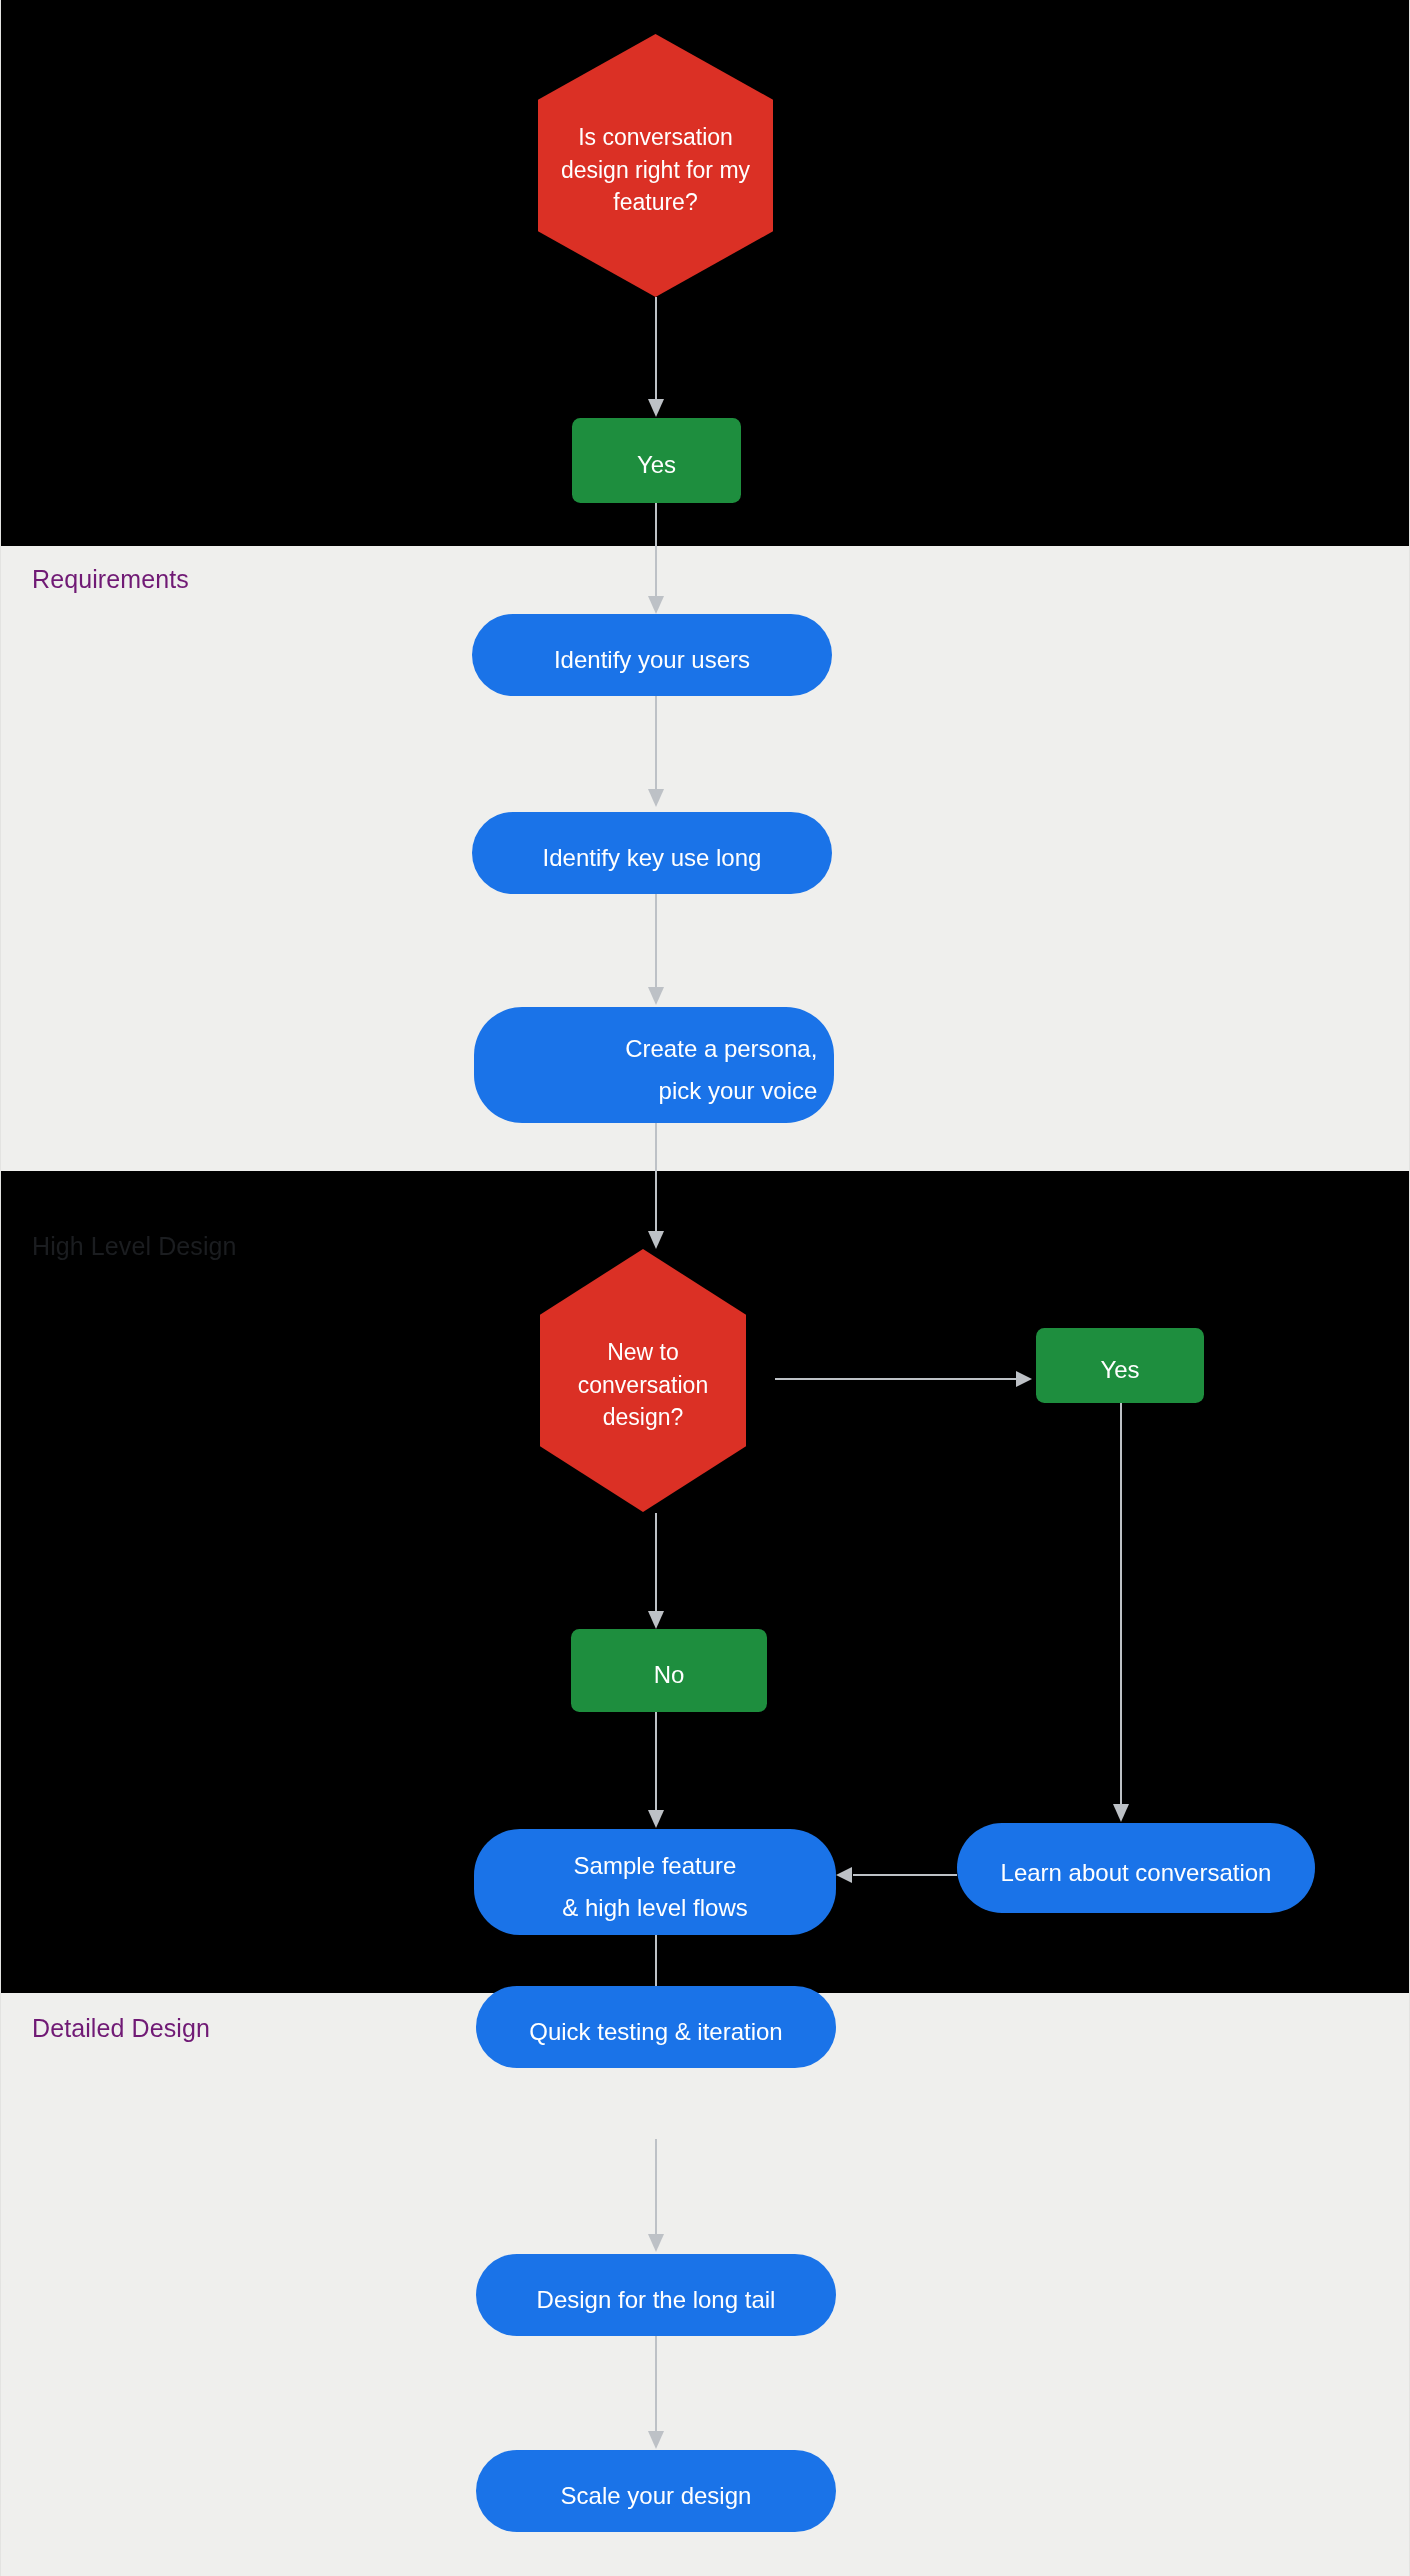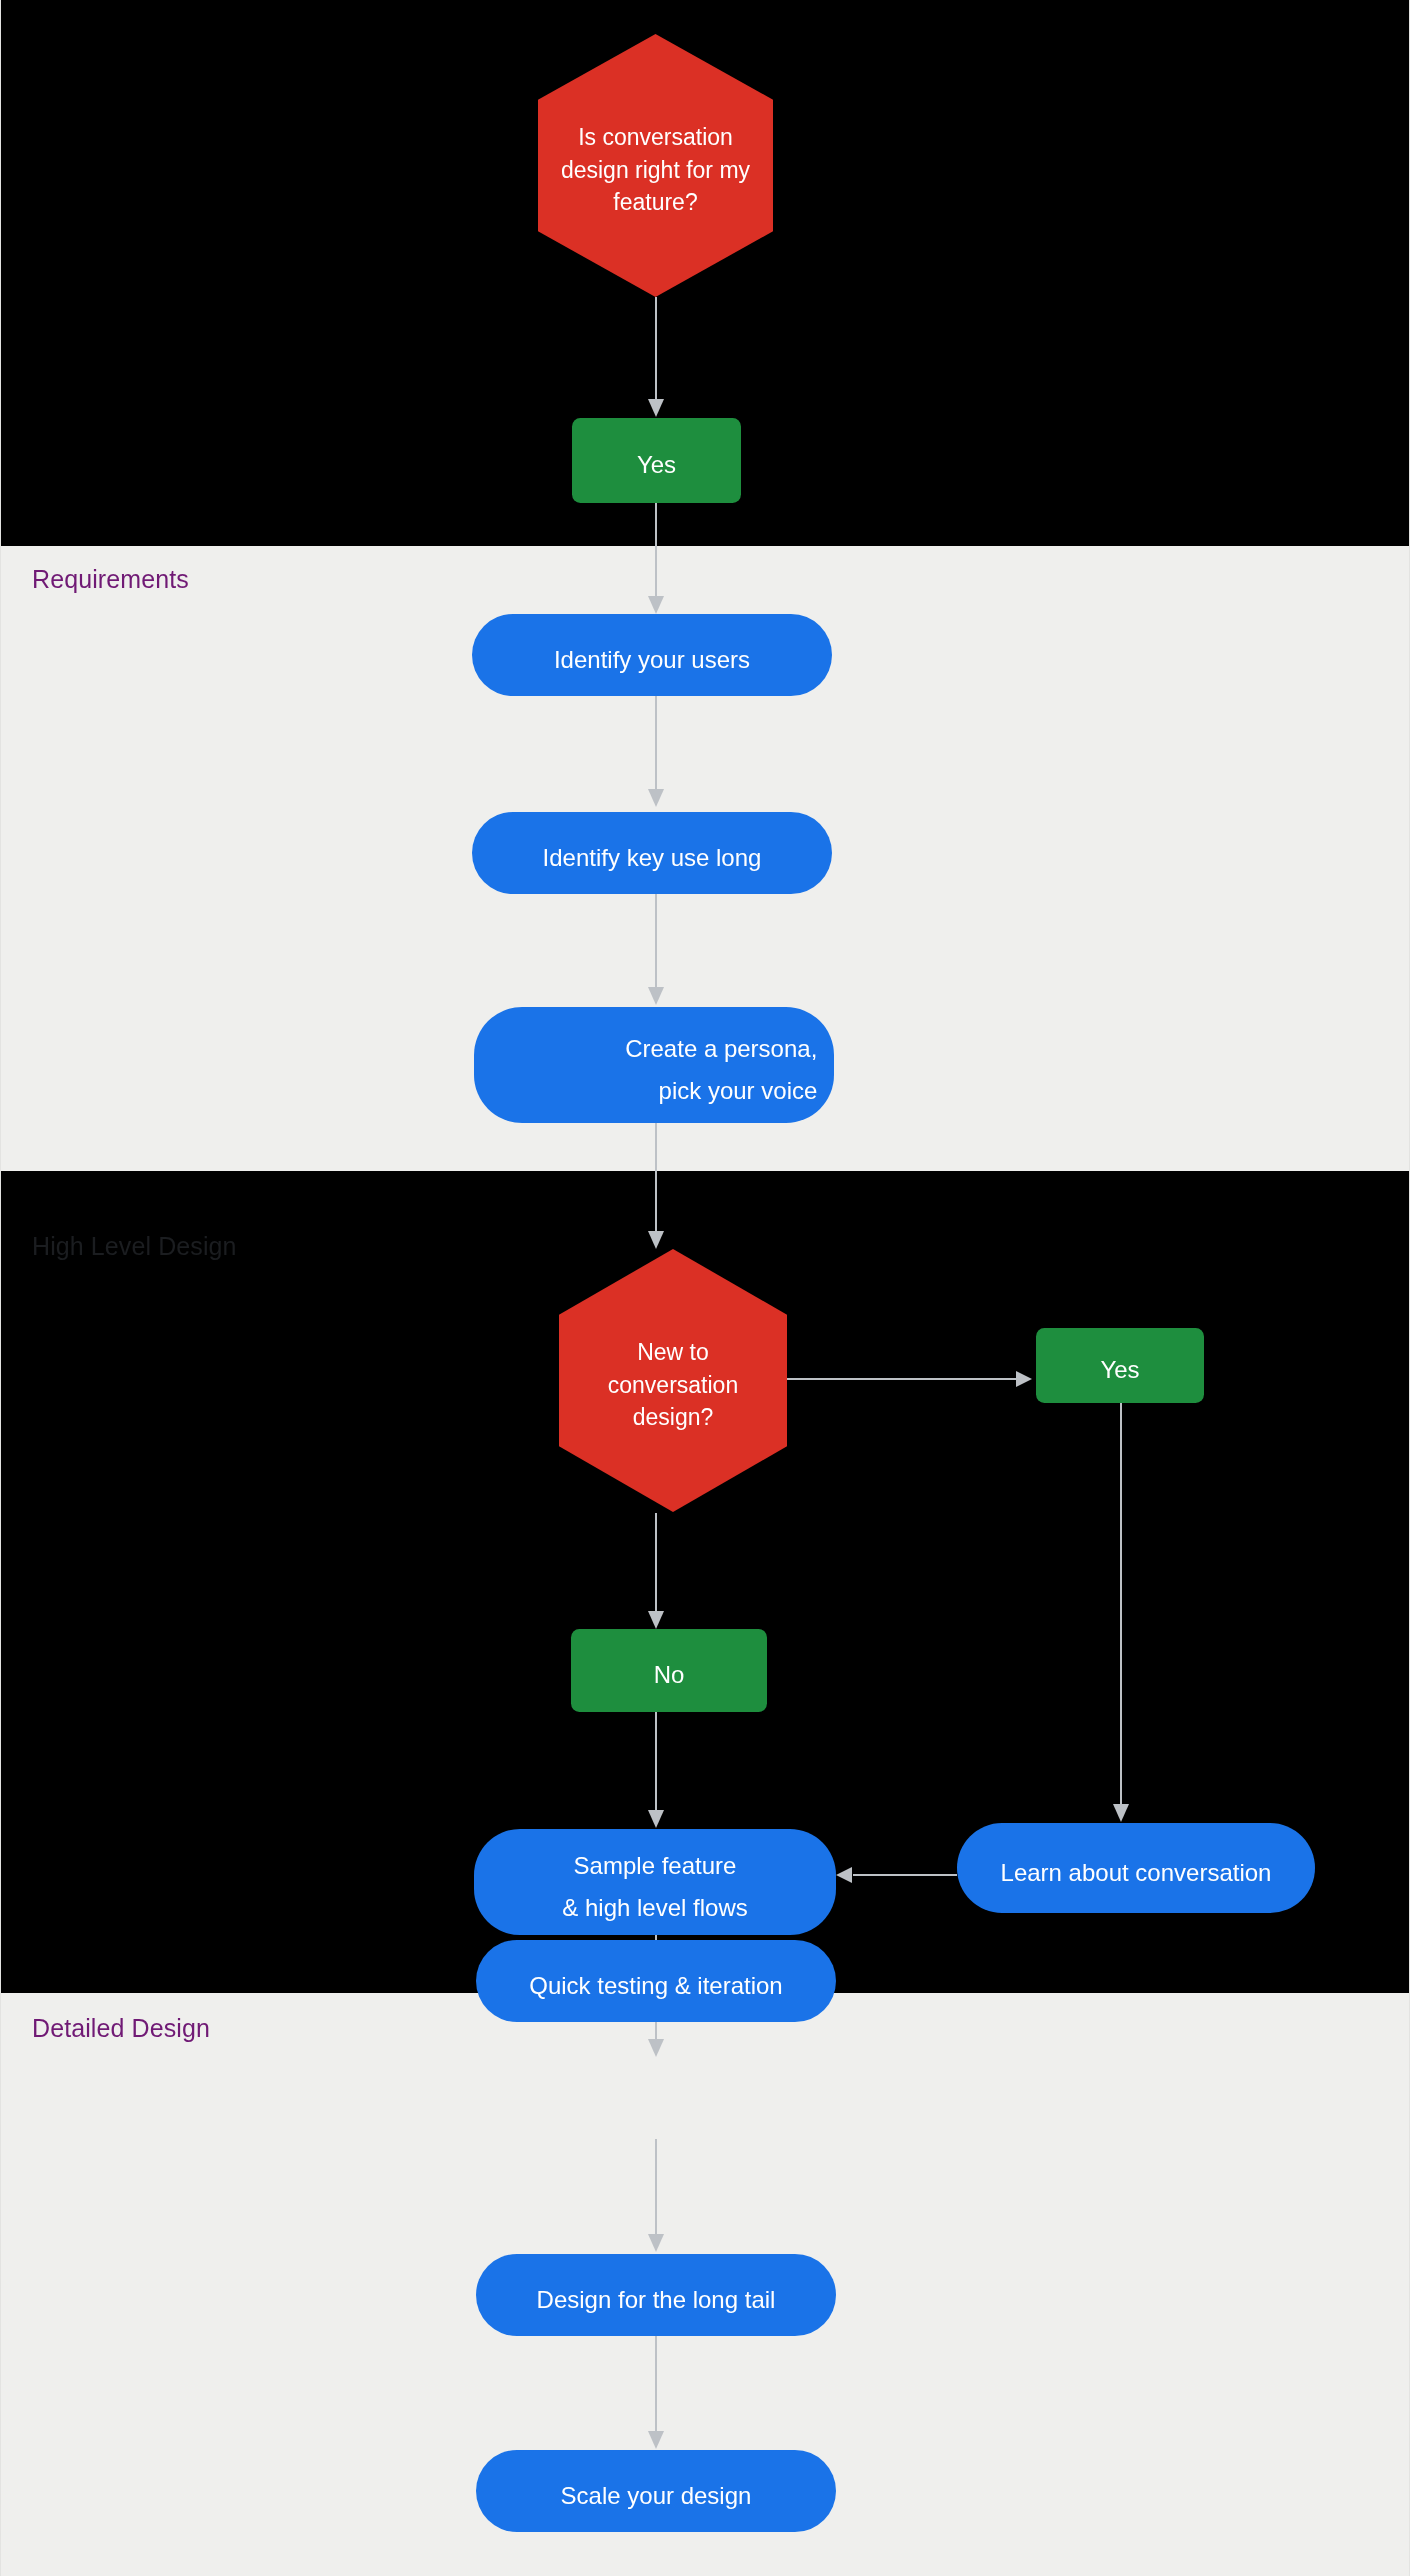--- a/index.html
+++ b/index.html
@@ -215,42 +215,42 @@
 
   <div class="node node-blue" style="left:471px; top:812px; width:360px; height:82px;">
     <span class="node-label">Identify key use long</span>
   </div>
 
   <div class="node node-blue" style="left:473px; top:1007px; width:360px; height:116px; border-radius:48px; flex-direction:column;align-items:flex-end;">
     <span class="node-label">Create a persona,</span>
     <span class="node-label">pick your voice</span>
   </div>
 
-  <div class="node node-hex" style="left:558px; top:1249px; width:228px; height:263px;">
+  <div class="node node-hex" style="left:539px; top:1249px; width:206px; height:263px;">
     <span class="node-label">New to conversation design?</span>
   </div>
 
   <div class="node node-green" style="left:1035px; top:1328px; width:168px; height:75px;">
     <span class="node-label">Yes</span>
   </div>
 
   <div class="node node-green" style="left:570px; top:1629px; width:196px; height:83px;">
     <span class="node-label">No</span>
   </div>
 
   <div class="node node-blue" style="left:473px; top:1829px; width:362px; height:106px; border-radius:46px; flex-direction:column;">
     <span class="node-label">Sample feature</span>
     <span class="node-label">&amp; high level flows</span>
   </div>
 
   <div class="node node-blue" style="left:956px; top:1823px; width:358px; height:90px;">
     <span class="node-label">Learn about conversation</span>
   </div>
 
-  <div class="node node-blue" style="left:475px; top:1940px; width:360px; height:82px;">
+  <div class="node node-blue" style="left:475px; top:1986px; width:360px; height:82px;">
     <span class="node-label">Quick testing &amp; iteration</span>
   </div>
 
   <div class="node node-blue" style="left:475px; top:2254px; width:360px; height:82px;">
     <span class="node-label">Design for the long tail</span>
   </div>
 
   <div class="node node-blue" style="left:475px; top:2450px; width:360px; height:82px;">
     <span class="node-label">Scale your design</span>
   </div>

